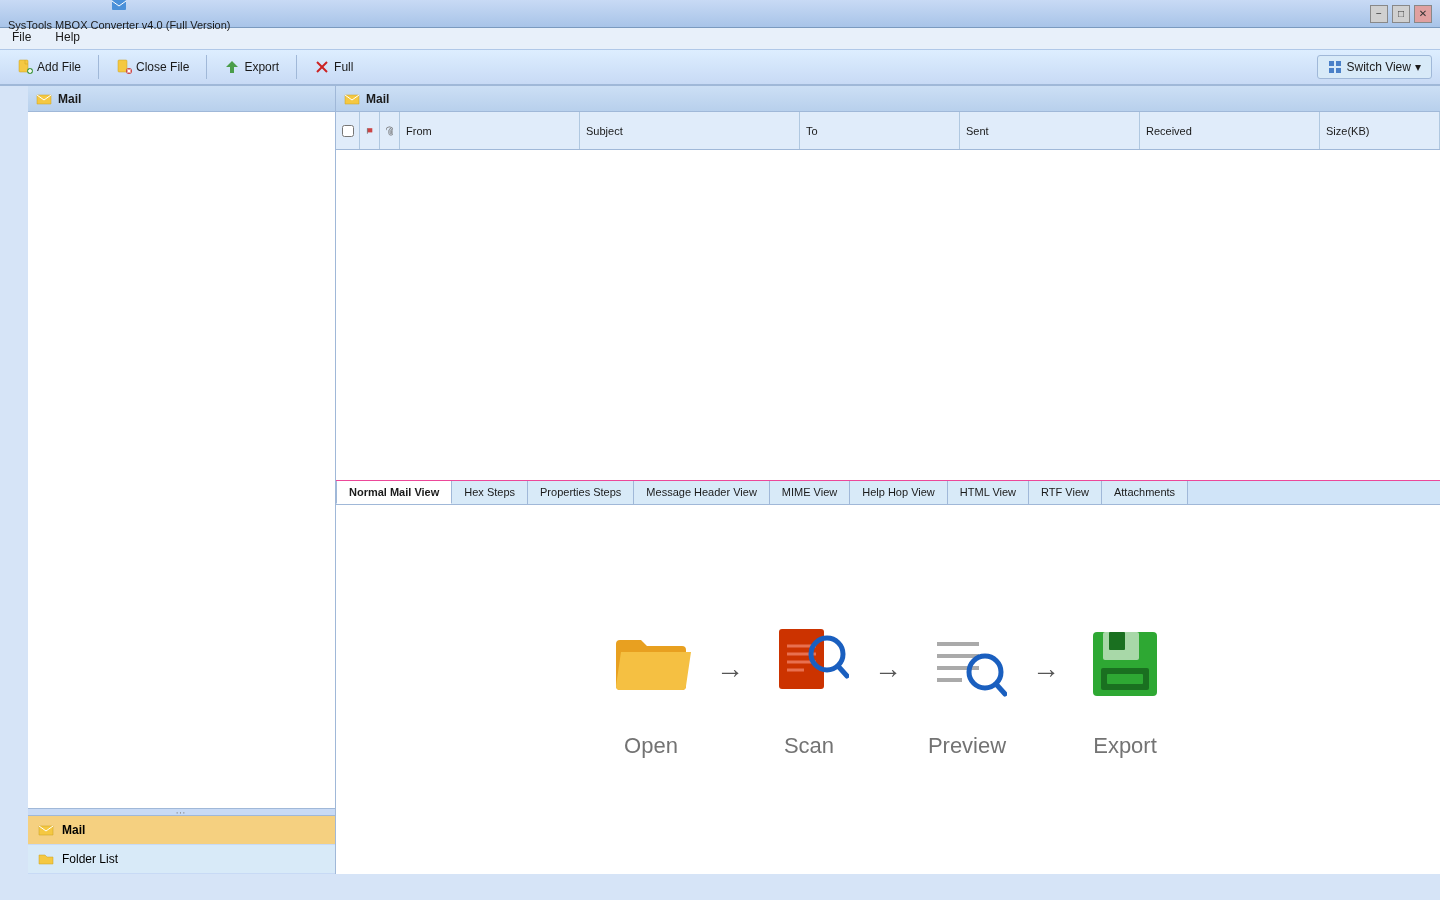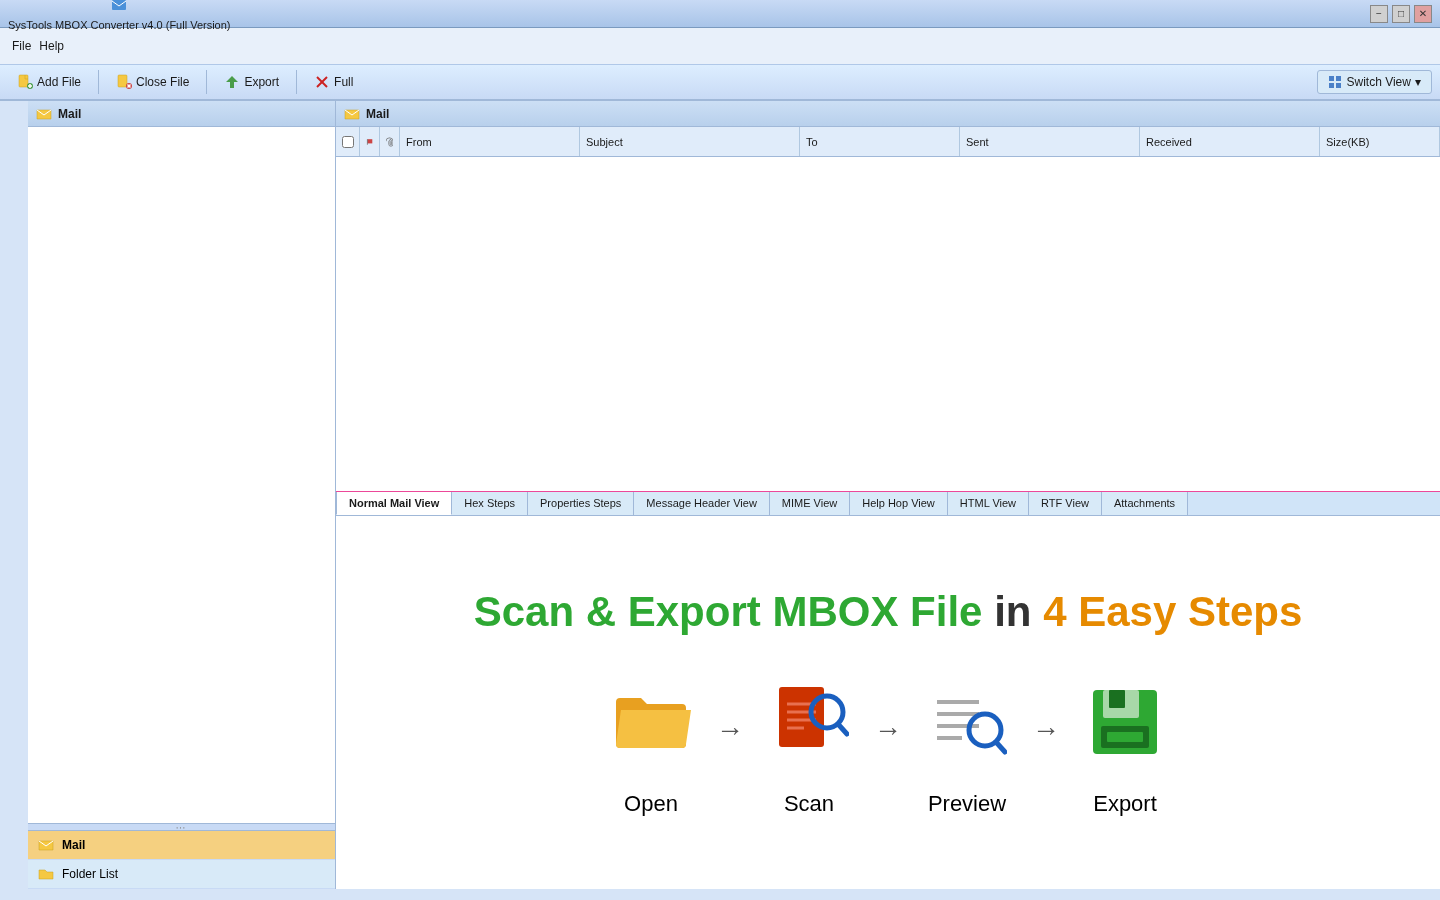--- a/index.html
+++ b/index.html
@@ -45,24 +45,25 @@
       align-items: center;
       justify-content: center;
       font-size: 10px;
       color: #333;
     }
     .title-btn.close { background: #e0a0a0; }
 
     
     .menu-bar {
       background: #e8f0fa;
-      height: 37px;
-      display: flex;
-      align-items: center;
+      height: 22px;
+      display: flex;
+      align-items: flex-start;
       padding: 0 8px;
+      gap: 16px;
       border-bottom: 1px solid #b0c8e8;
     }
     .menu-item {
       font-size: 12px;
       color: #1a1a1a;
       cursor: pointer;
       padding: 2px 4px;
     }
 
     
@@ -189,21 +190,21 @@
       display: flex;
       align-items: center;
       gap: 6px;
       height: 26px;
     }
     .email-list-header {
       display: flex;
       align-items: flex-start;
       background: #e0ecfa;
       border-bottom: 1px solid #a0b8d8;
-      height: 30px;
+      height: 38px;
     }
     .email-col {
       padding: 2px 6px;
       font-size: 11px;
       color: #1a1a1a;
       border-right: 1px solid #b0c8e0;
       height: 100%;
       display: flex;
       align-items: center;
     }
@@ -286,21 +287,21 @@
     }
     .step-icon {
       width: 90px;
       height: 90px;
       display: flex;
       align-items: center;
       justify-content: center;
     }
     .step-label {
       font-size: 22px;
-      color: #000000;
+      color: #737373;
       margin-top: 8px;
     }
     .arrow-between {
       font-size: 28px;
       color: #555;
       margin: 0 20px;
       margin-bottom: 40px;
     }
 
     
@@ -486,23 +487,20 @@
       <div class="tab">
         <span>RTF View</span>
       </div>
       <div class="tab">
         <span>Attachments</span>
       </div>
     </div>
 
     <div class="preview-panel">
       <div class="welcome-content">
-        <div class="welcome-title">
-          <span style="color:#2ea833;">Scan &amp; Export </span><span style="color:#2ea833;">MBOX File </span><span style="color:#333;">in </span><span style="color:#e68a00;">4 Easy Steps</span>
-        </div>
         <div class="welcome-steps">
 
           <div class="step-item">
             <div class="step-icon">
               <svg width="80" height="80" viewBox="0 0 80 80">
 
                 <path d="M5 20 Q5 16 9 16 L30 16 L36 22 L71 22 Q75 22 75 26 L75 62 Q75 66 71 66 L9 66 Q5 66 5 62 Z" fill="#e8a020"></path>
                 <path d="M10 28 L5 62 Q5 66 9 66 L71 66 Q75 66 75 62 L80 28 Z" fill="#f5c042"></path>
               </svg>
             </div>

